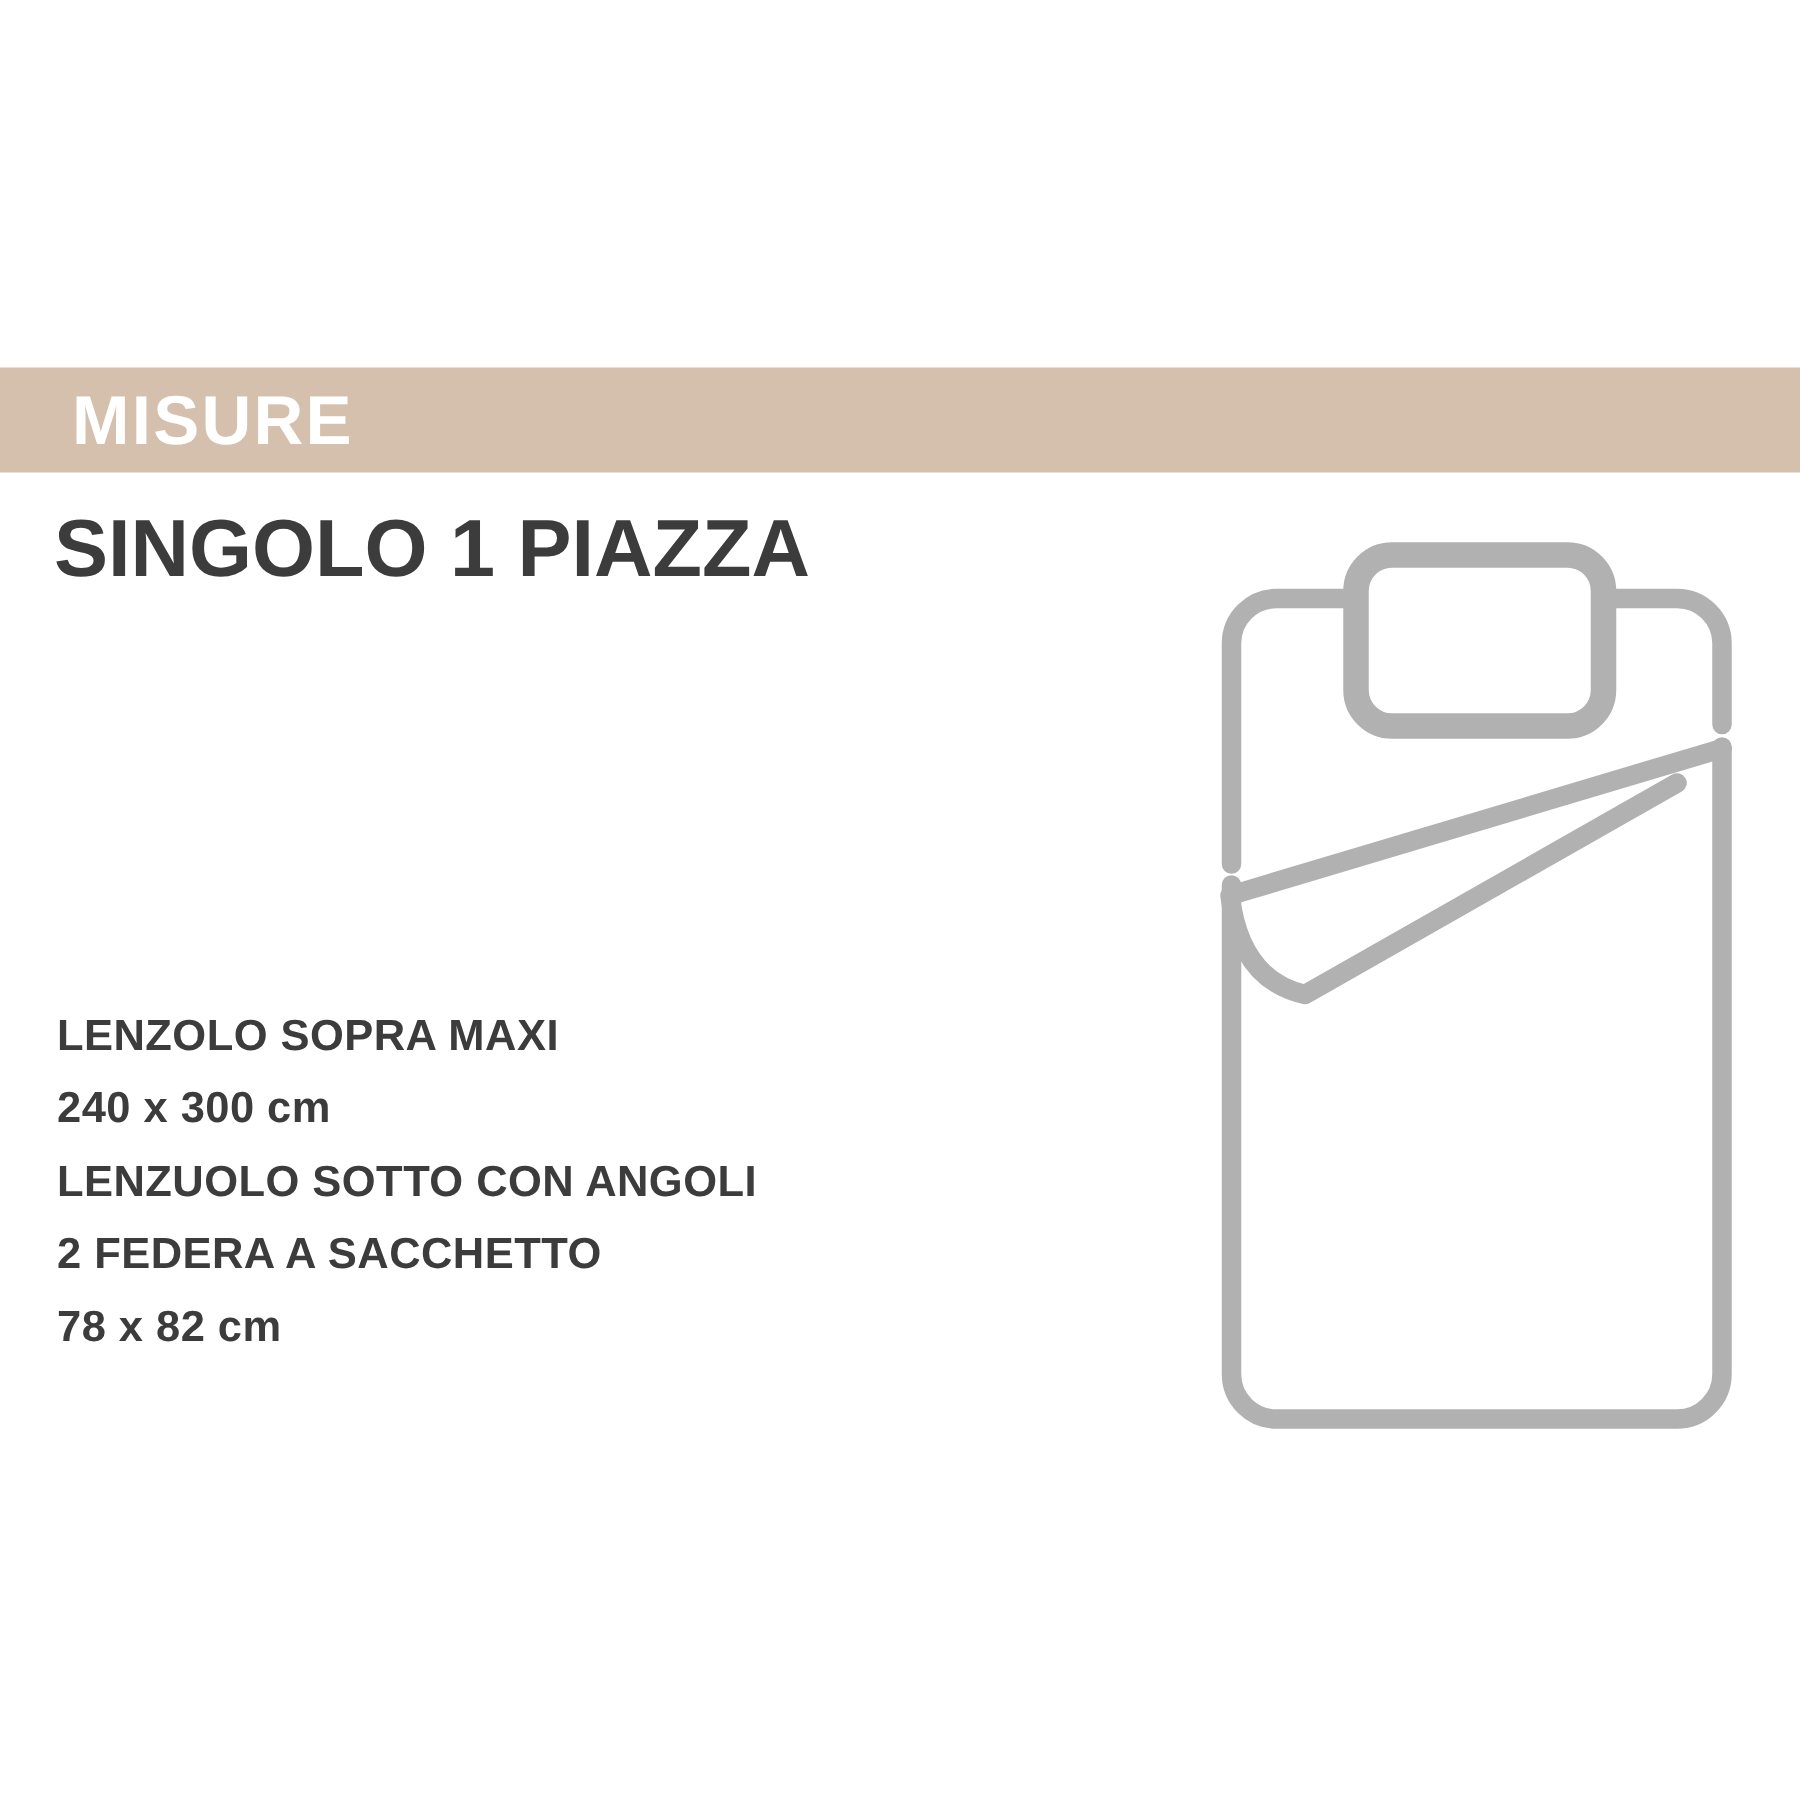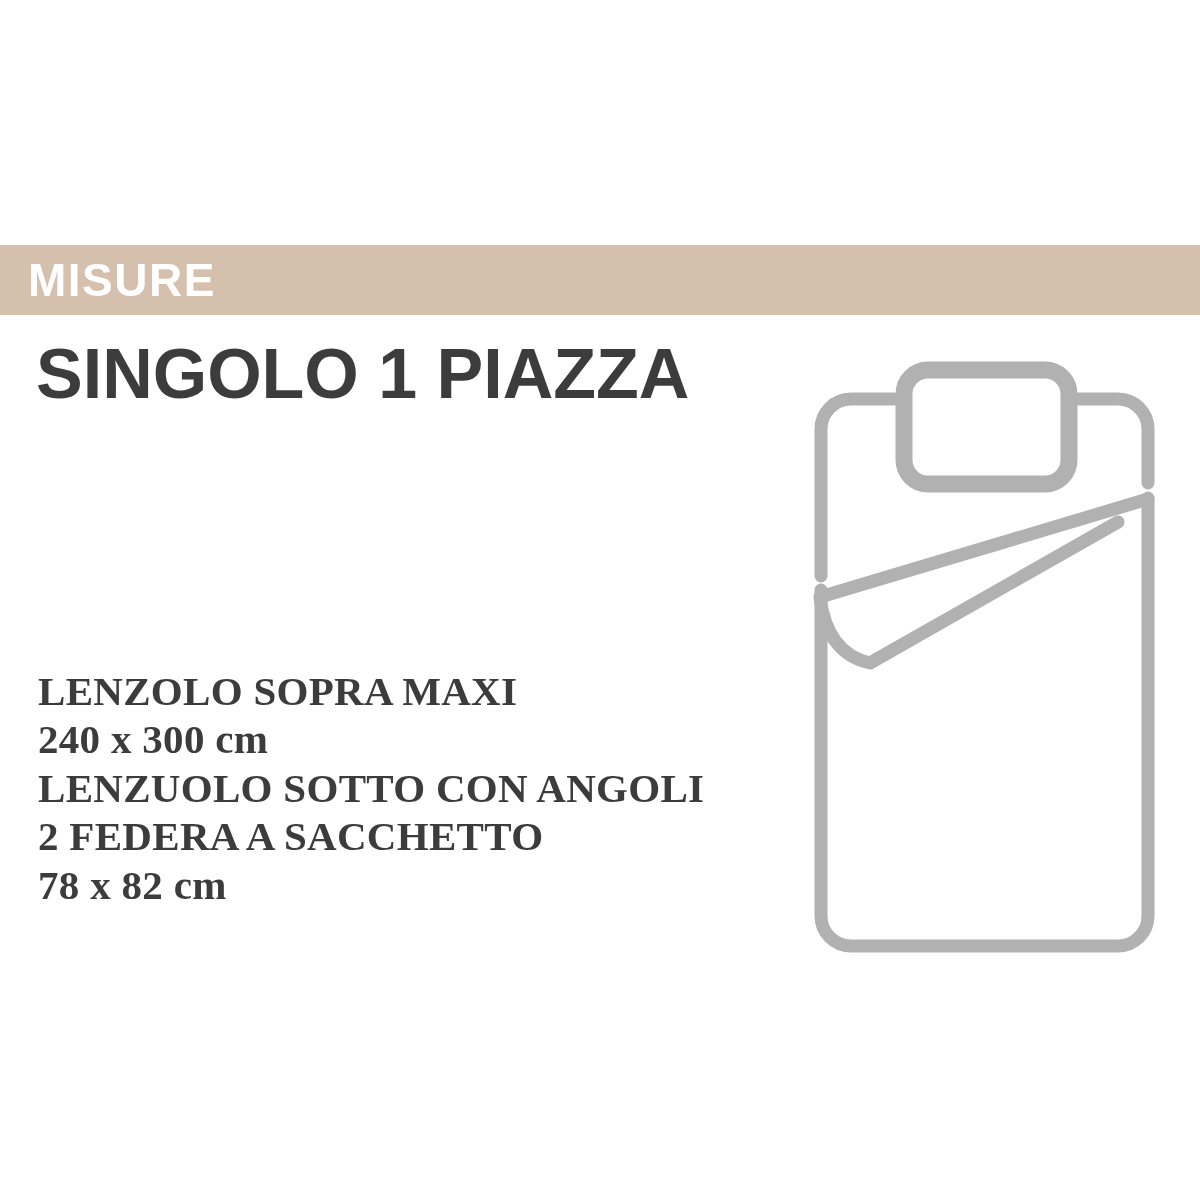--- a/index.html
+++ b/index.html
@@ -18,51 +18,50 @@
   .header-bar {
     position: absolute;
     left: 0;
     top: 245px;
     width: 1200px;
     height: 70px;
     background: #d4c0ad;
     display: flex;
     align-items: center;
     box-sizing: border-box;
-    padding-left: 28px;
+    padding-left: 48px;
   }
   .header-label {
     color: #ffffff;
     font-size: 46px;
     font-weight: bold;
     letter-spacing: 1.5px;
     line-height: 1;
   }
   .title {
     position: absolute;
     left: 36px;
     top: 339px;
     margin: 0;
-    font-size: 70px;
+    font-size: 54px;
     line-height: 1;
     font-weight: bold;
     color: #3c3c3c;
     letter-spacing: 0;
     white-space: nowrap;
   }
   .specs {
     position: absolute;
     left: 38px;
     top: 667px;
-    font-size: 41px;
+    font-size: 29px;
     line-height: 48.4px;
     font-weight: bold;
     color: #3c3c3c;
     letter-spacing: 0.3px;
-    font-family: Liberation Serif, serif;
   }
   .spec-line {
     white-space: nowrap;
   }
   .bed-illustration {
     position: absolute;
     left: 800px;
     top: 350px;
   }
 </style>

